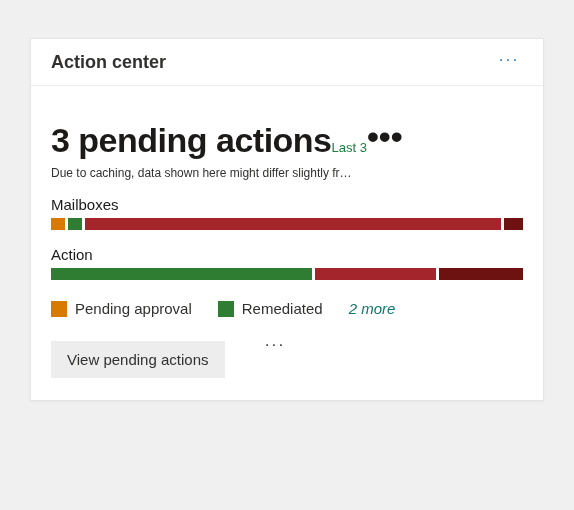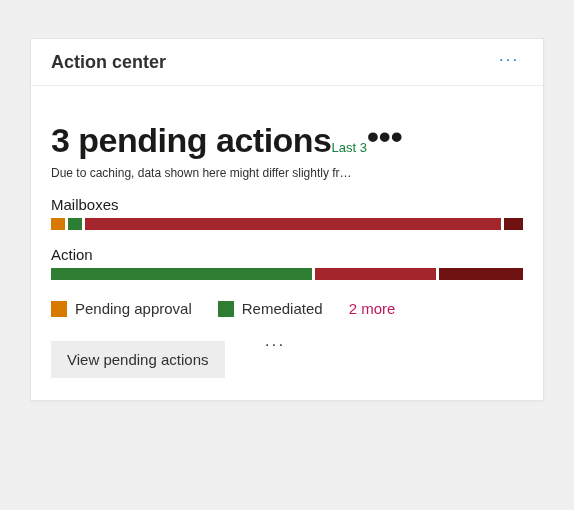--- a/index.html
+++ b/index.html
@@ -102,21 +102,21 @@
       height: 16px;
       display: inline-block;
     }
     .legend-item {
       display: flex;
       align-items: center;
       gap: 8px;
       margin-right: 16px;
       justify-content: flex-end;
     }
-    .legend-more { color: #be185d; }
+    .legend-more { color: #0f766e; font-style: italic; }
     .footer-row {
       display: flex;
       align-items: flex-start;
       gap: 40px;
       margin-top: 24px;
     }
     .btn {
       background: #ededed;
       border: none;
       padding: 10px 16px;

